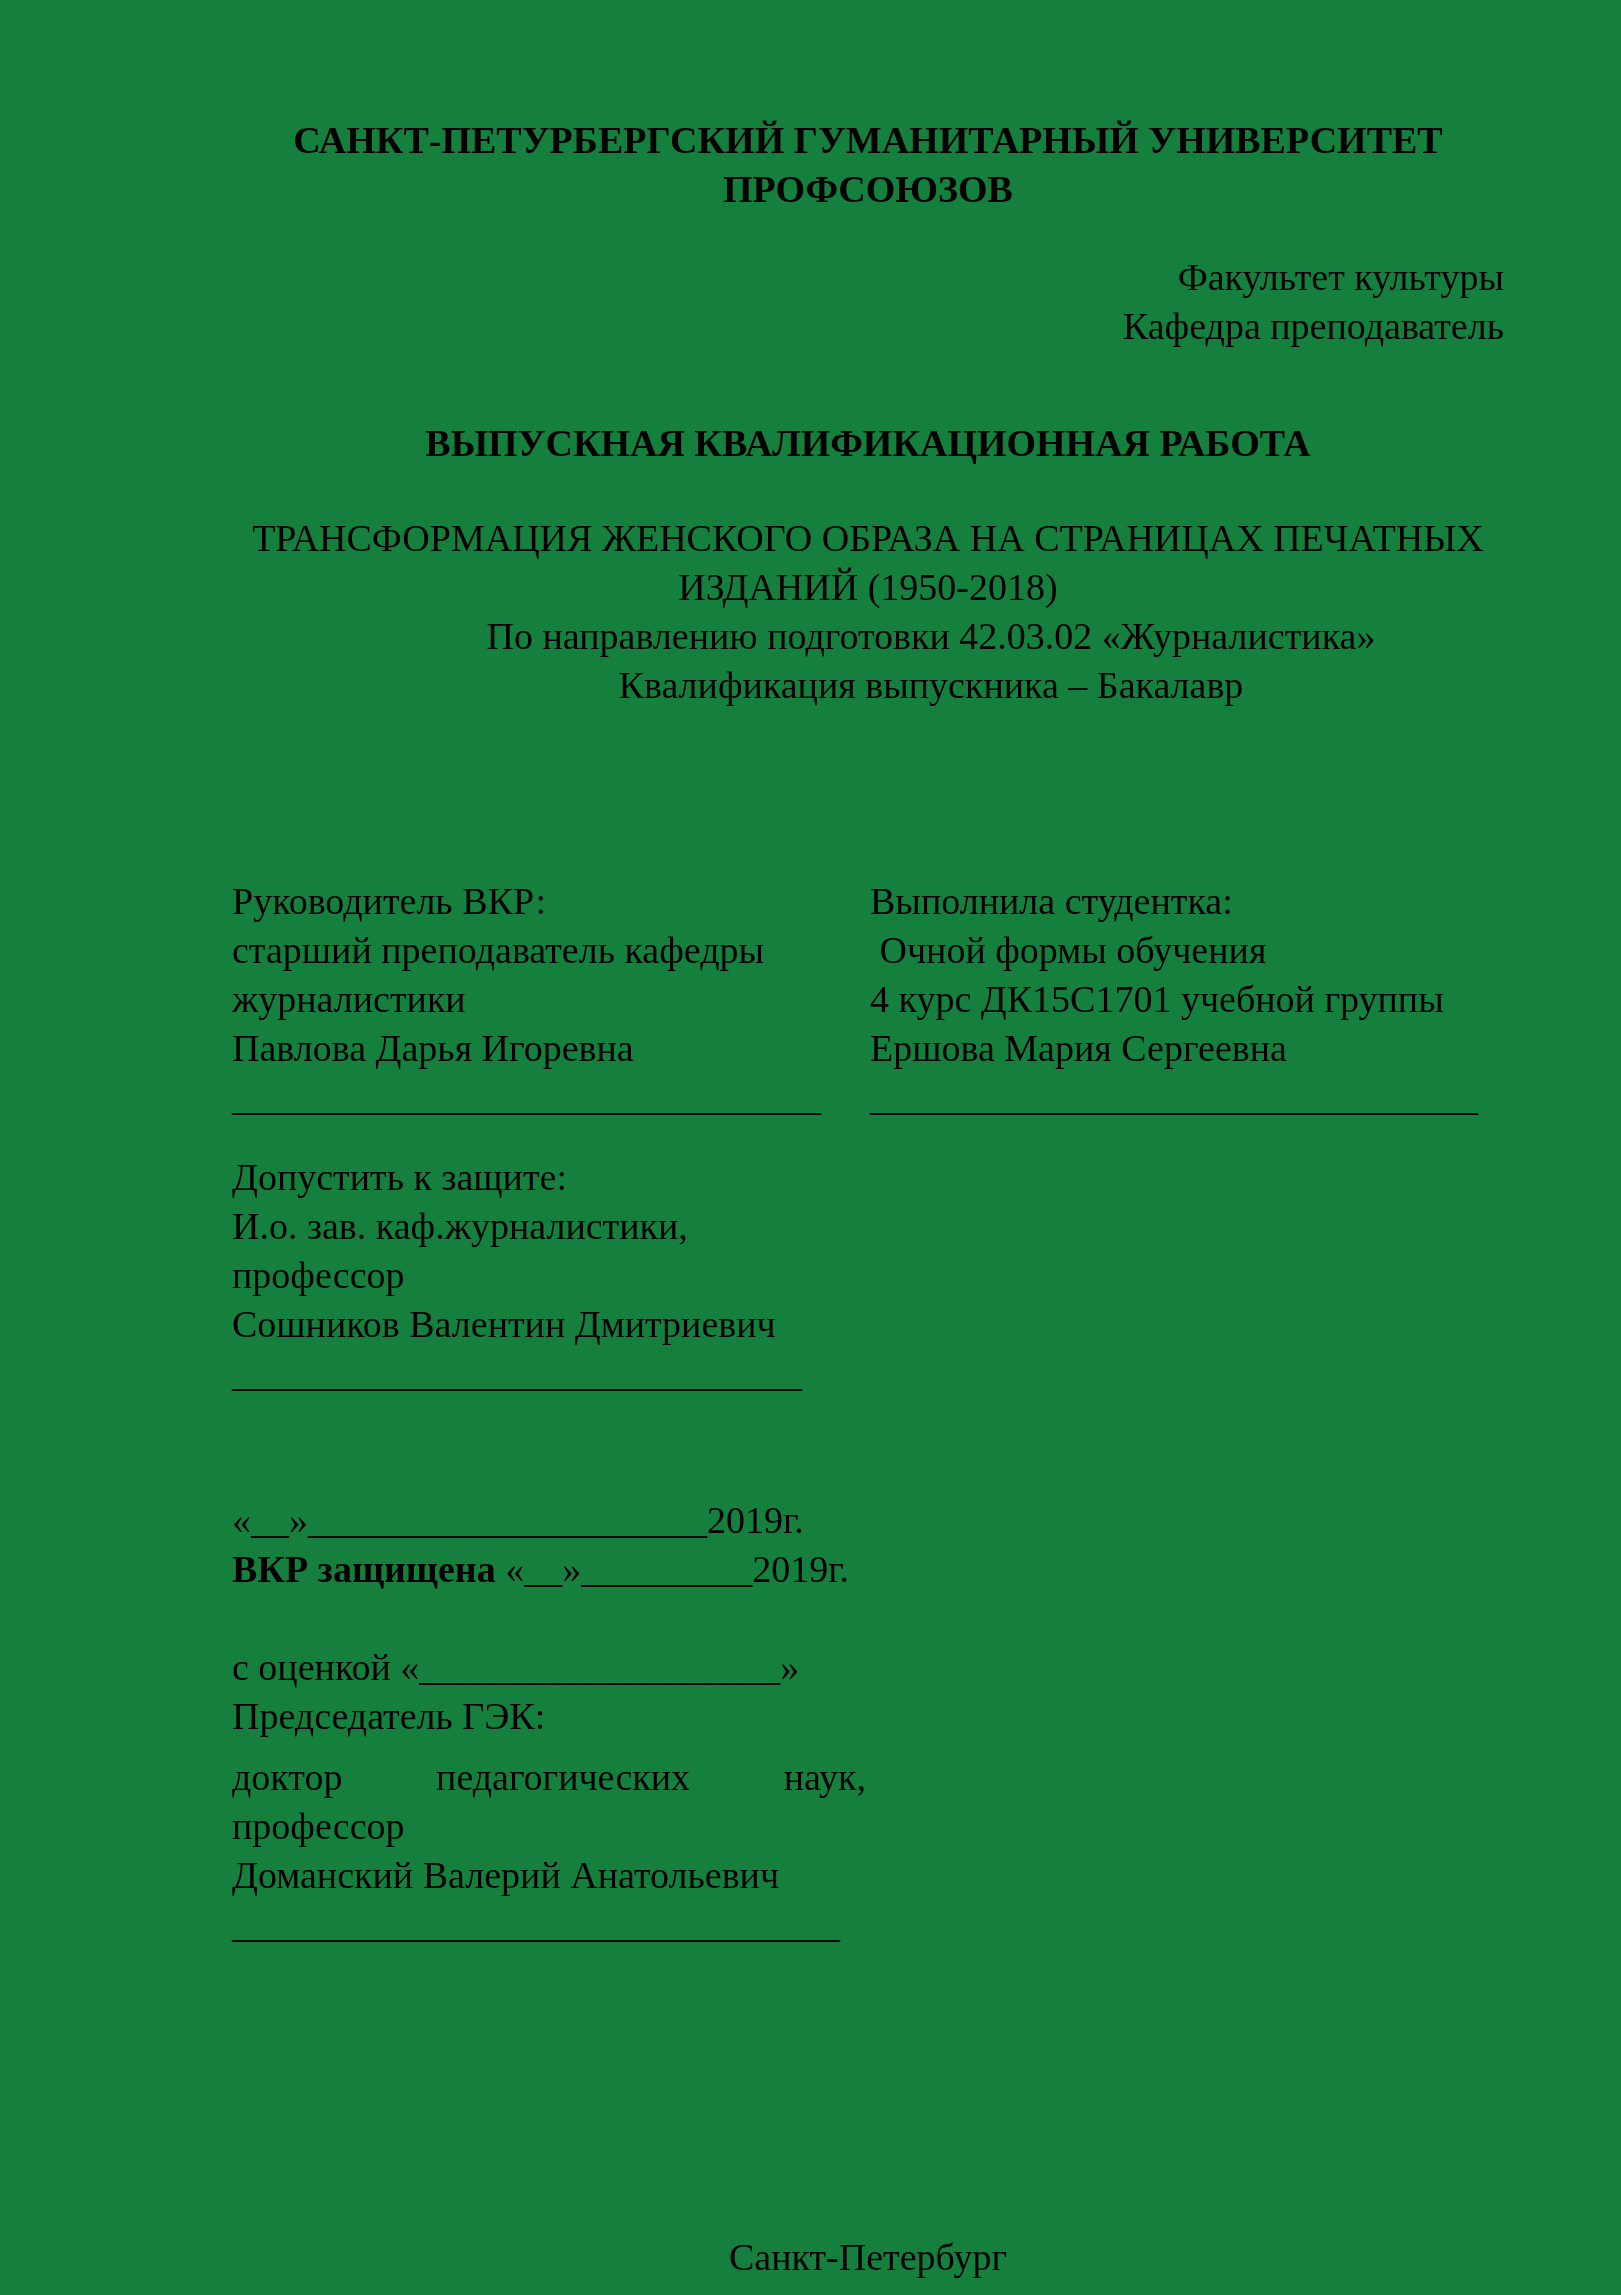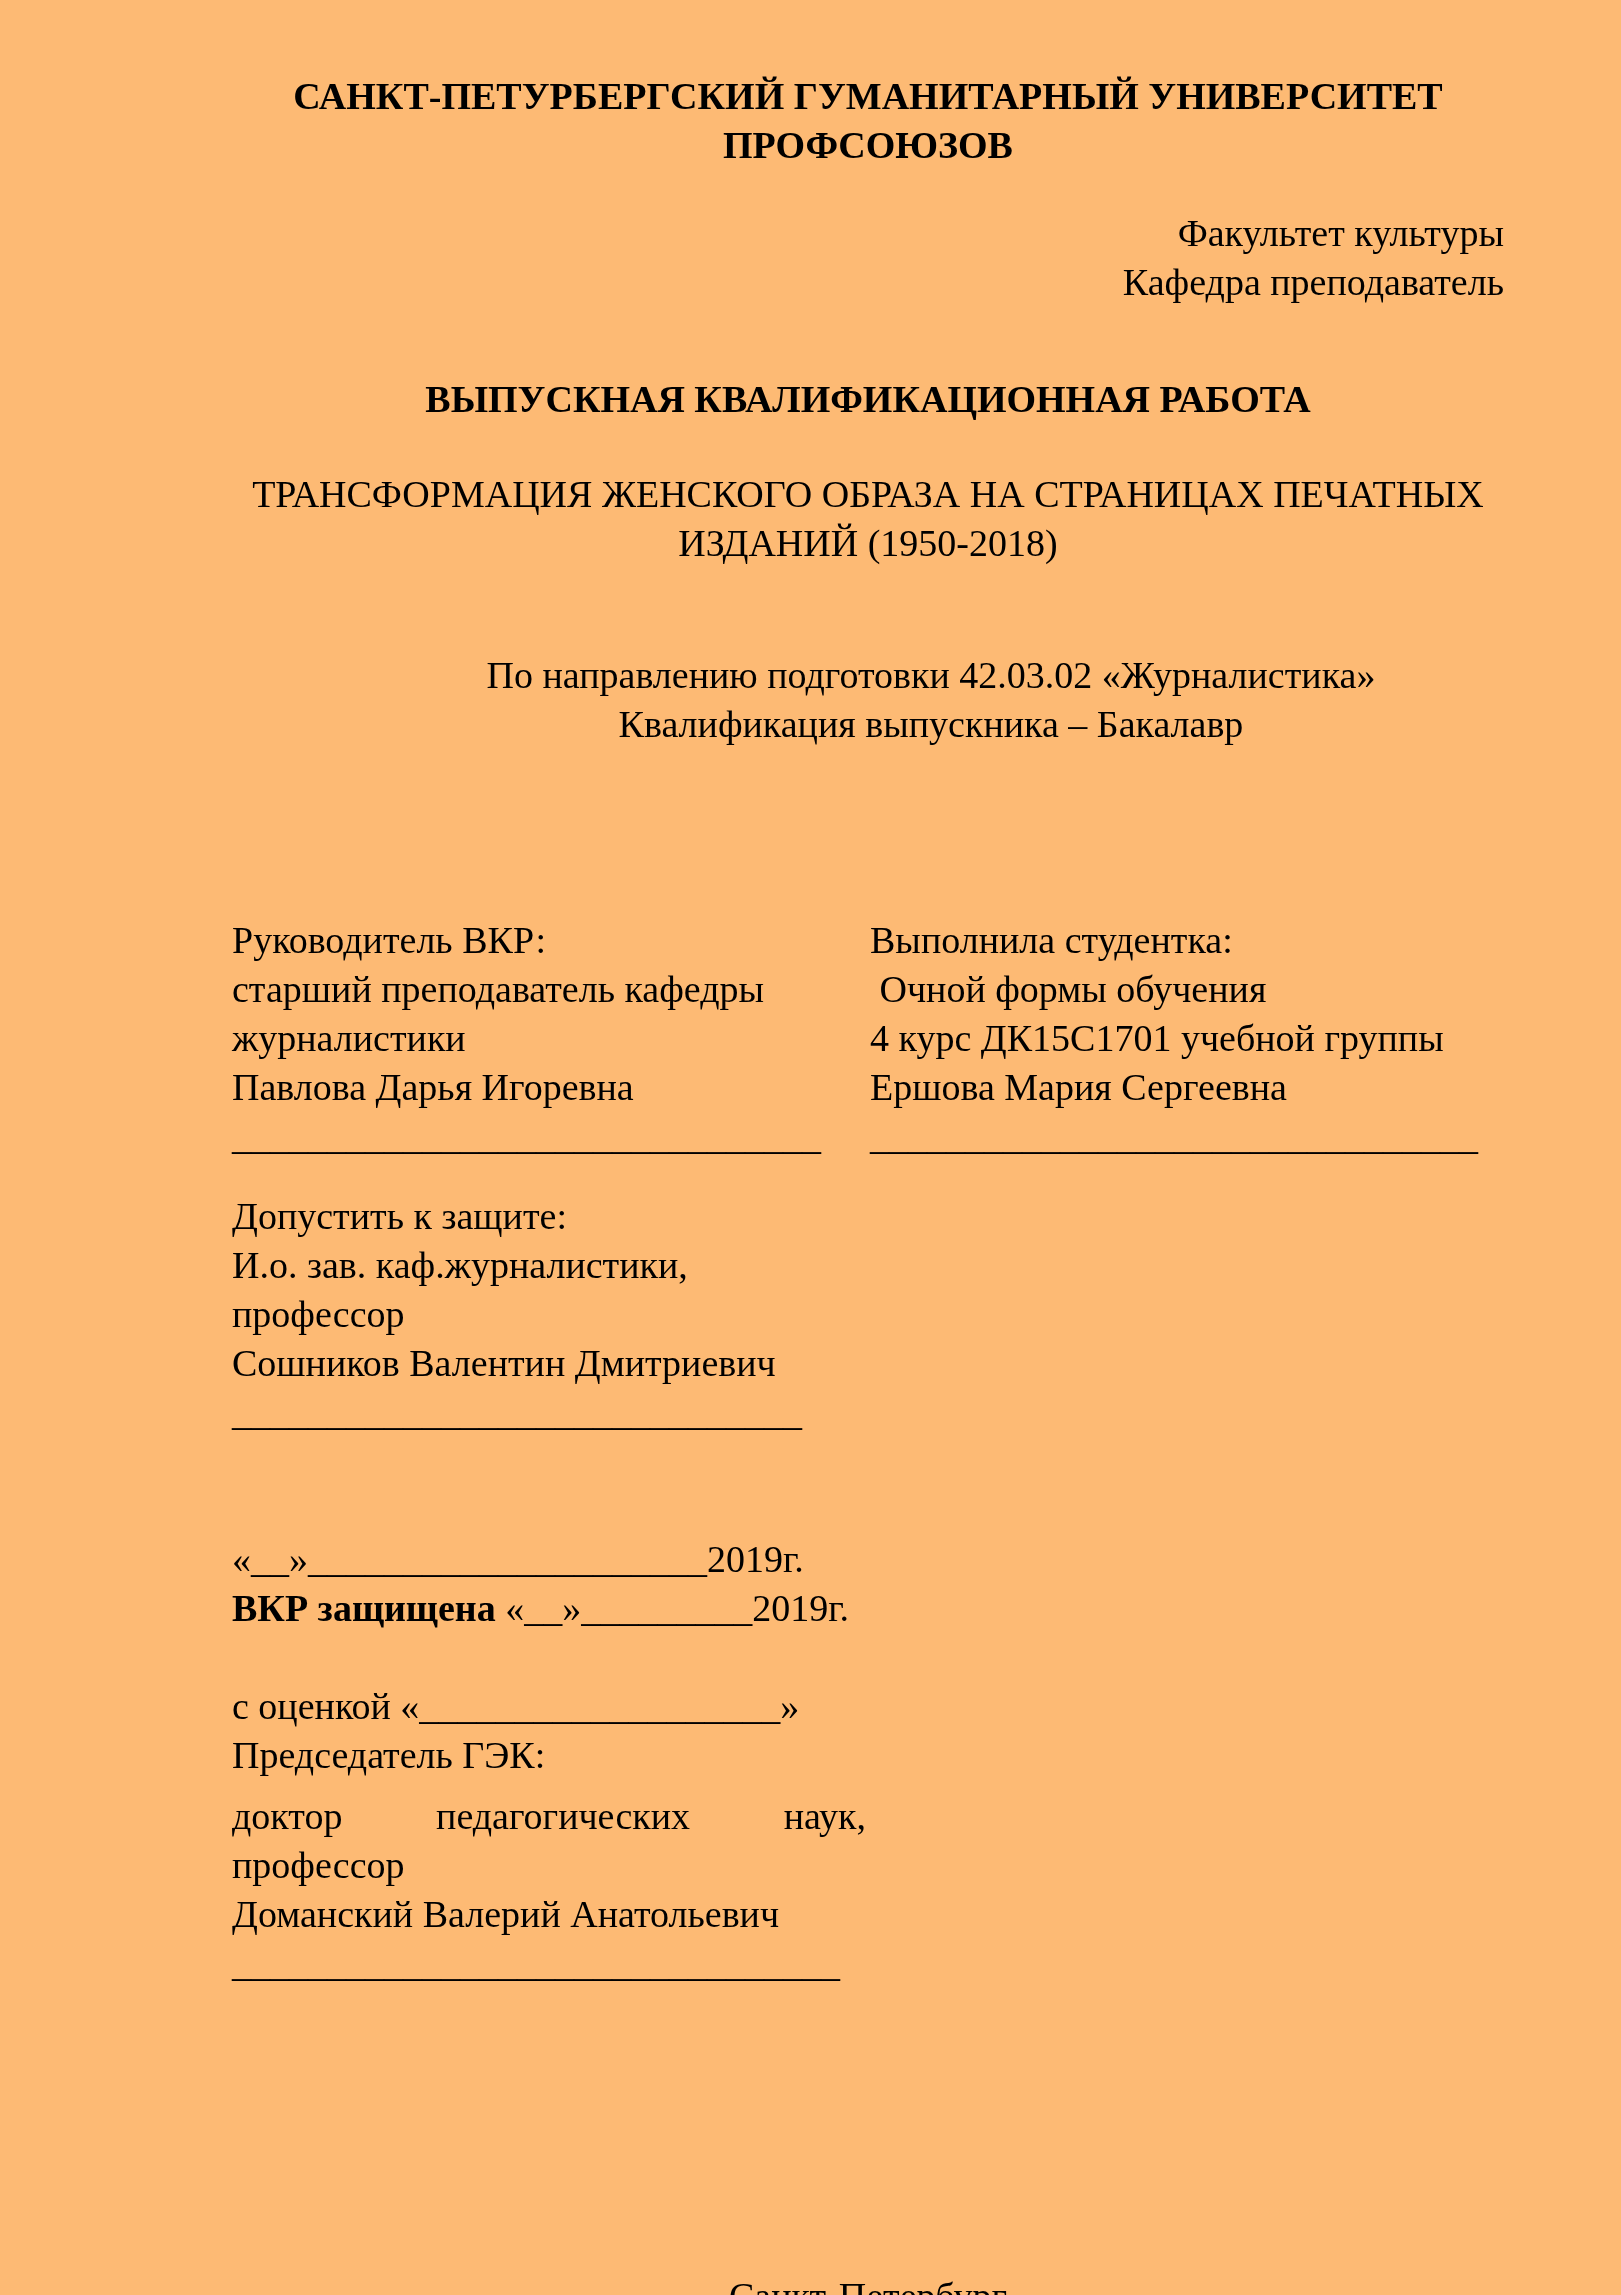--- a/index.html
+++ b/index.html
@@ -1,33 +1,33 @@
 <!DOCTYPE html>
 <html lang="ru" style="font-size:12.6px"><head>
 <meta charset="utf-8">
 <style>
   html,body{margin:0;padding:0;background:#888;}
   .page{
     position:relative;
     width:1622px;
     height:2295px;
     margin:0 auto;
-    background:#fdba74;
+    background:#15803d;
     color:#000000;
     font-family:"Liberation Serif","DejaVu Serif",serif;
     font-size:38px;
     line-height:49px;
     box-sizing:border-box;
-    padding:72px 118px 0 232px;
+    padding:116px 118px 0 232px;
   }
   .line{height:49px;white-space:pre;}
   .center{text-align:center;}
   .bold{font-weight:bold;}
   
-  .program-block{margin-top:83px;padding-left:126px;}
+  .program-block{padding-left:126px;}
   .faculty-block{margin-top:39px;text-align:right;}
   .work-type{margin-top:68px;}
   .title-block{margin-top:46px;}
   .cols{display:flex;justify-content:space-between;}
   .cols-a{margin-top:167px;}
   .cols-b{margin-top:31px;flex-direction:column;}
   .col-l{width:601px;}
   .col-r{width:634px;}
   .justify-row{display:flex;justify-content:space-between;white-space:normal;margin-top:12px;}
   .city-line{margin-top:284px;}

